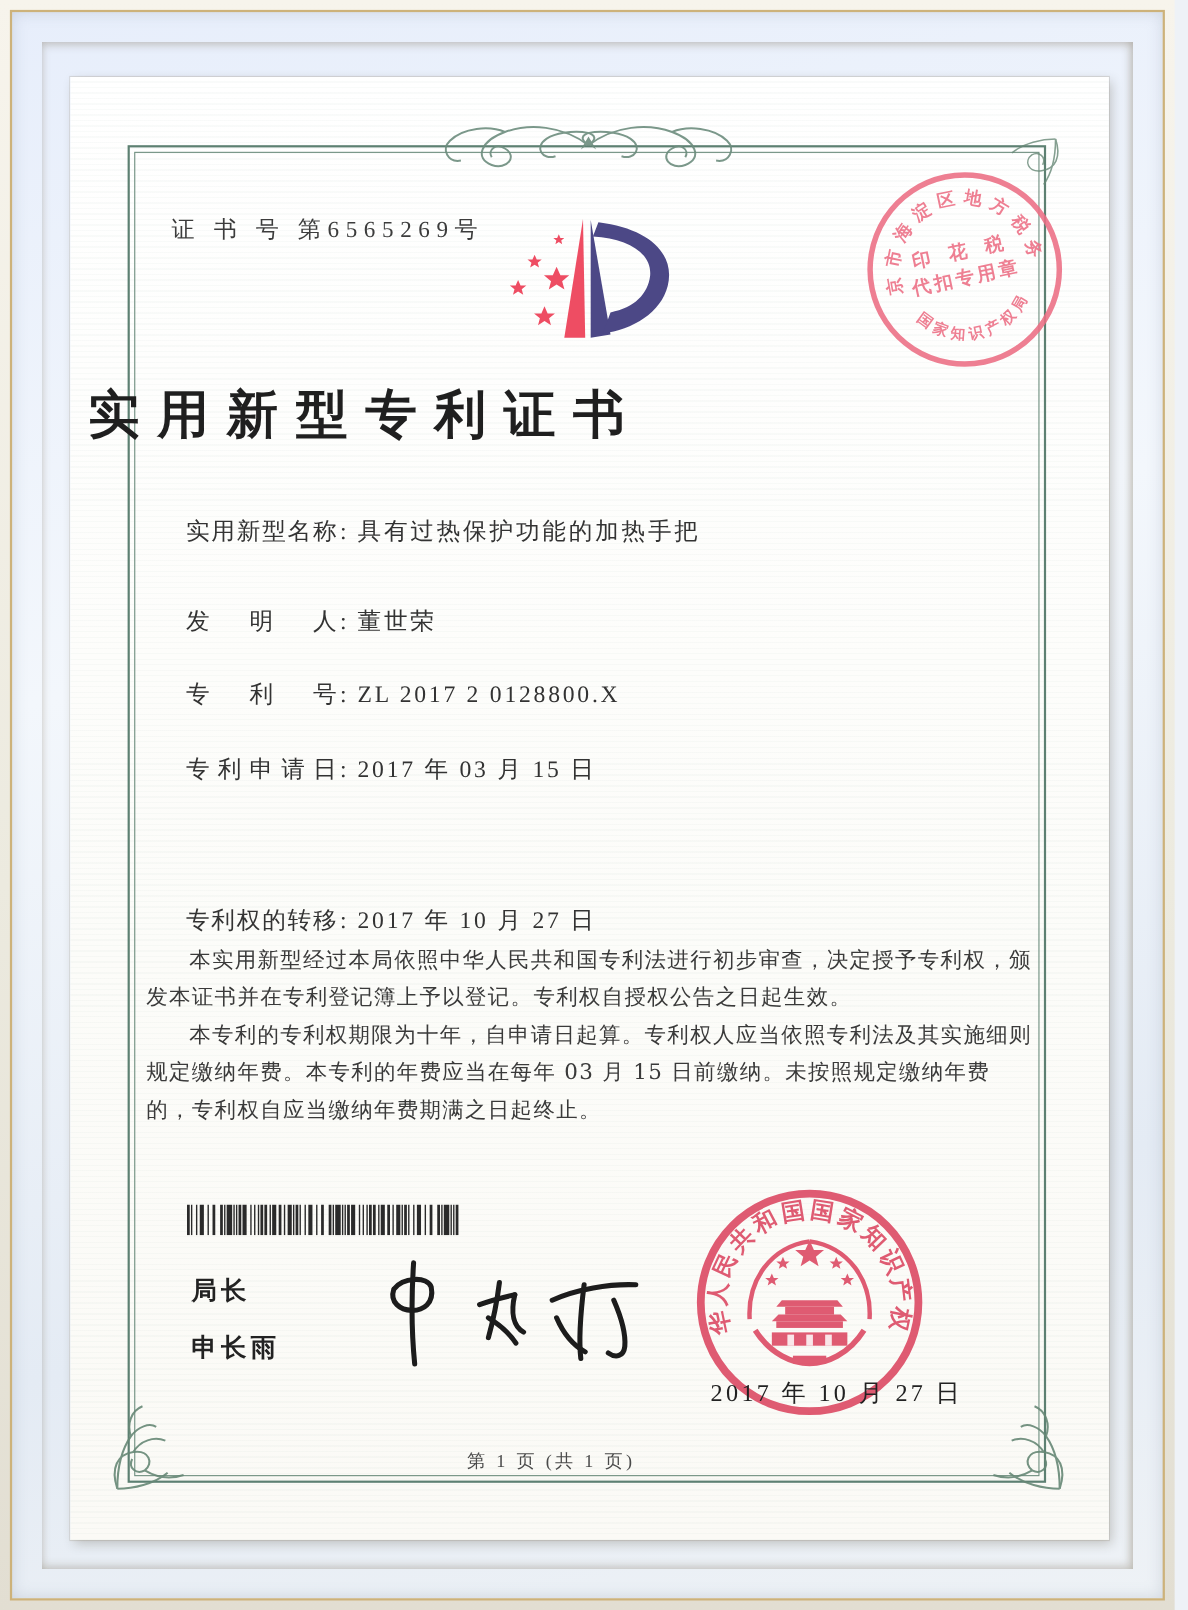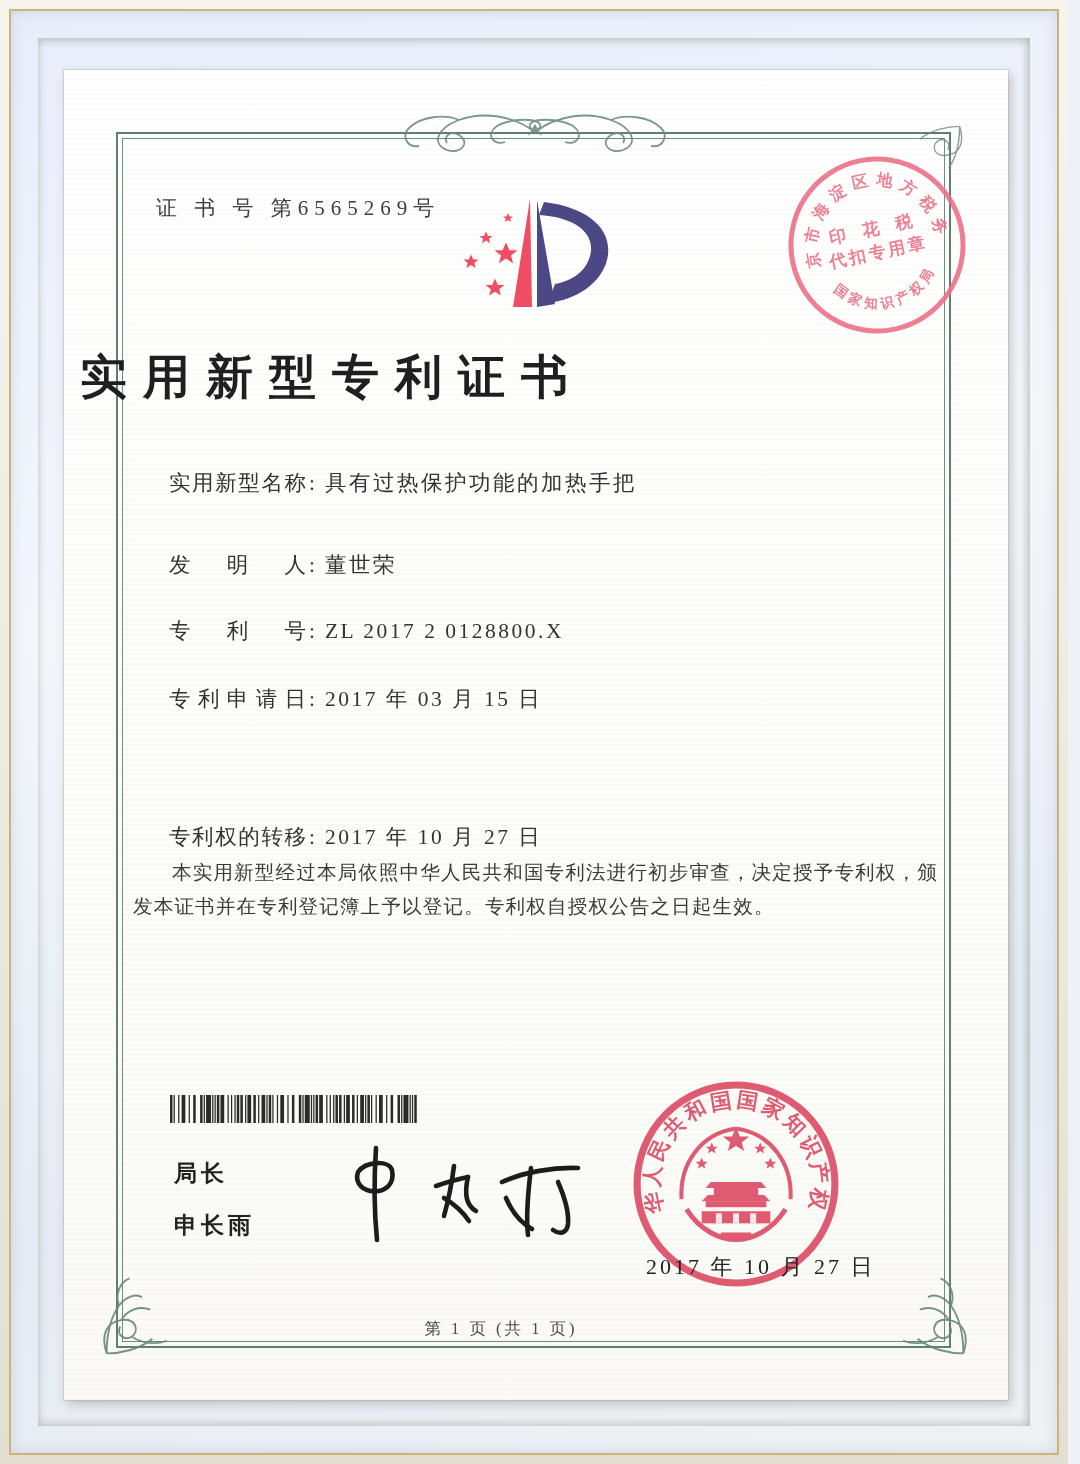--- a/index.html
+++ b/index.html
@@ -154,20 +154,21 @@
     </div>
     <div class="field-row" style="top:614px;">
       <span class="flabel">专利申请日</span><span class="fcolon">:</span><span class="fvalue">2017 年 03 月 15 日</span>
     </div>
     <div class="field-row" style="top:752px;">
       <span class="flabel">专利权的转移</span><span class="fcolon">:</span><span class="fvalue">2017 年 10 月 27 日</span>
     </div>
 
     <div class="body-text">
       <p>本实用新型经过本局依照中华人民共和国专利法进行初步审查，决定授予专利权，颁发本证书并在专利登记簿上予以登记。专利权自授权公告之日起生效。</p>
+      <p>本专利的专利权期限为十年，自申请日起算。专利权人应当依照专利法及其实施细则规定缴纳年费。本专利的年费应当在每年 03 月 15 日前缴纳。未按照规定缴纳年费的，专利权自应当缴纳年费期满之日起终止。</p>
     </div>
 
     <svg class="barcode" id="barcode" viewBox="0 0 252 28" preserveAspectRatio="none">
         <rect x="1" y="0" width="2.5" height="28" fill="#2a2a2a"></rect>
         <rect x="4.6" y="0" width="1.25" height="28" fill="#2a2a2a"></rect>
         <rect x="9.15" y="0" width="1.25" height="28" fill="#2a2a2a"></rect>
         <rect x="12.600000000000001" y="0" width="3.75" height="28" fill="#2a2a2a"></rect>
         <rect x="19.650000000000002" y="0" width="1.25" height="28" fill="#2a2a2a"></rect>
         <rect x="24.200000000000003" y="0" width="2.5" height="28" fill="#2a2a2a"></rect>
         <rect x="31.1" y="0" width="2.5" height="28" fill="#2a2a2a"></rect>

